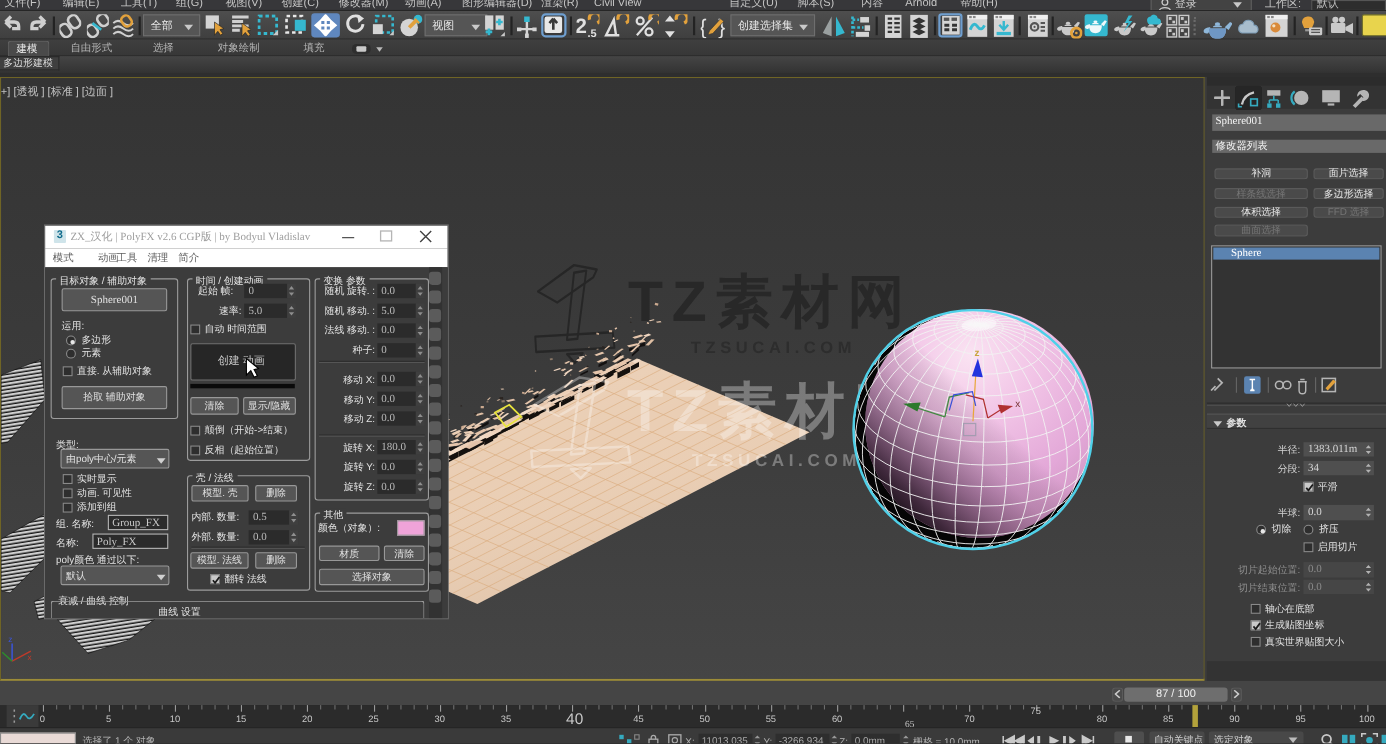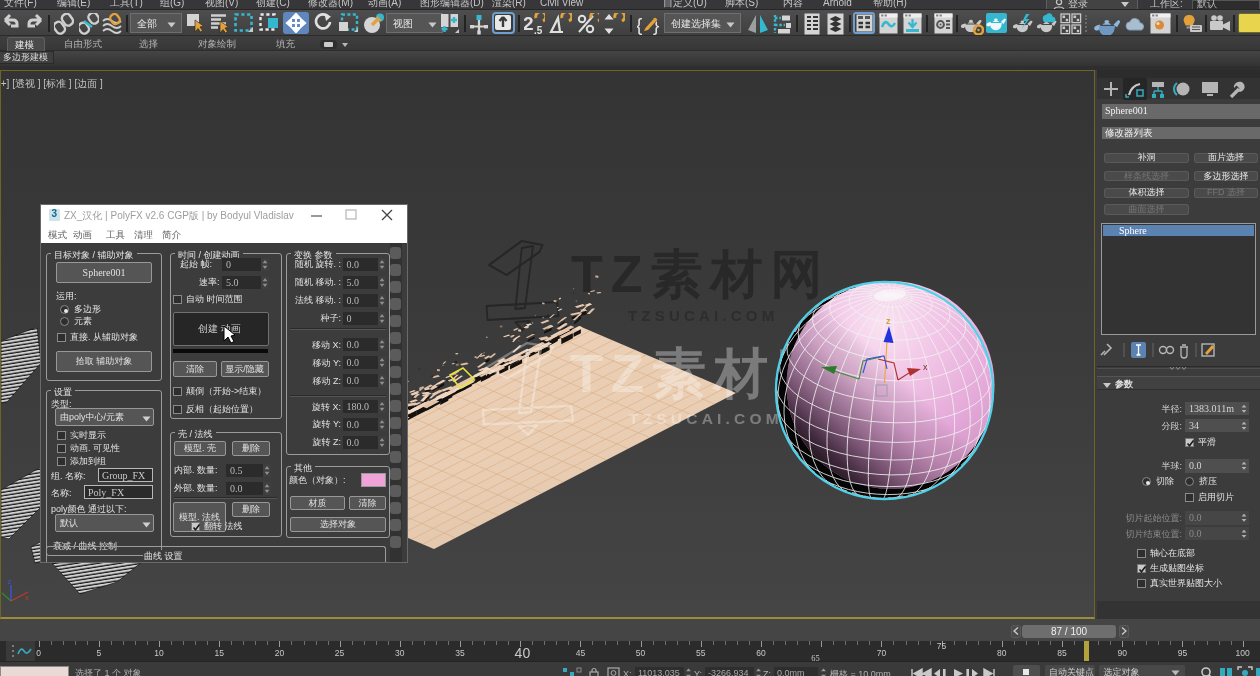--- a/index.html
+++ b/index.html
@@ -719,29 +719,29 @@
 <line x1="10" y1="600" x2="1" y2="592" stroke="#2d8c2d"></line>
 </g>
       </svg>
       <div class="t" style="left:-3px;top:7px;font-size:10px;color:#c2c2c2;">[+] [透视 ] [标准 ] [边面 ]</div>
     </div>
     <div style="left:41px;top:205px;width:366px;height:357px;box-shadow:0 0 0 1px #6a6a6a;overflow:hidden;background:#3c3c3c;">
       <div style="left:0px;top:0px;width:366px;height:21px;background:#ffffff;"></div>
       <div style="left:8px;top:4px;width:11px;height:12px;background:#cfe4ea;border-radius:1px;">
         <div style="left:2.5px;top:-1px;color:#0e6a8a;font-size:10px;font-weight:bold;">3</div>
       </div>
-      <div class="t" style="left:23px;top:5px;font-size:10px;color:#9d9d9d;">ZX_汉化 | PolyFX v2.6 CGP版 | by Bodyul Vladislav</div>
+      <div class="t" style="left:23px;top:5px;font-size:10px;color:#9d9d9d;font-family:Liberation Serif, serif;">ZX_汉化 | PolyFX v2.6 CGP版 | by Bodyul Vladislav</div>
       <svg width="110" height="21" style="left:256px;top:0;" viewBox="0 0 110 21">
         <path d="M14 11 h11" stroke="#555" stroke-width="1.2"></path>
         <rect x="49" y="5" width="10" height="9" fill="none" stroke="#b5b5b5" stroke-width="1.2"></rect>
         <path d="M85 5 l10 10 M95 5 l-10 10" stroke="#444" stroke-width="1.3"></path>
       </svg>
       <div style="left:0px;top:21px;width:366px;height:17px;background:#ffffff;"></div>
       <div class="t" style="left:7px;top:24px;font-size:9.5px;color:#606060;">模式</div>
-      <div class="t" style="left:32px;top:24px;font-size:9.5px;color:#606060;">动画</div>
+      <div class="t" style="left:48px;top:24px;font-size:9.5px;color:#606060;">动画</div>
       <div class="t" style="left:65px;top:24px;font-size:9.5px;color:#606060;">工具</div>
       <div class="t" style="left:93px;top:24px;font-size:9.5px;color:#606060;">清理</div>
       <div class="t" style="left:121px;top:24px;font-size:9.5px;color:#606060;">简介</div>
       <div style="left:0px;top:38px;width:366px;height:319px;background:#3c3c3c;"></div>
       <div style="left:350px;top:38px;width:16px;height:319px;background:#3c3c3c;"></div>
       <div style="left:349px;top:38px;width:12px;height:319px;background:#323232;overflow:hidden;">
         <div style="left:0px;top:4px;width:11px;height:12px;background:#5b5b5b;border-radius:3px;"></div>
         <div style="left:0px;top:21px;width:11px;height:12px;background:#5b5b5b;border-radius:3px;"></div>
         <div style="left:0px;top:38px;width:11px;height:12px;background:#5b5b5b;border-radius:3px;"></div>
         <div style="left:0px;top:55px;width:11px;height:12px;background:#5b5b5b;border-radius:3px;"></div>
@@ -770,24 +770,20 @@
       <div class="t" style="left:15px;top:86px;font-size:9px;">运用:</div>
       <div style="position:absolute;left:19px;top:100px;width:9px;height:9px;border-radius:50%;background:#2e2e2e;border:1px solid #8a8a8a;">
         <div style="position:absolute;left:2.5px;top:2.5px;width:4px;height:4px;border-radius:50%;background:#e8e8e8;"></div>
       </div>
       <div class="t" style="left:33px;top:99px;font-size:9px;">多边形</div>
       <div style="position:absolute;left:19px;top:112px;width:9px;height:9px;border-radius:50%;background:#2e2e2e;border:1px solid #8a8a8a;"></div>
       <div class="t" style="left:33px;top:111px;font-size:9px;">元素</div>
       <div style="position:absolute;left:16px;top:128px;width:9px;height:9px;background:#2e2e2e;border:1px solid #8a8a8a;"></div>
       <div class="t" style="left:29px;top:127px;font-size:9px;color:#e2e2e2;">直接. 从辅助对象</div>
       <div class="db" style="left:15px;top:146px;width:96px;height:21px;font-size:9px;">拾取 辅助对象</div>
-      <div style="left:5px;top:181px;width:116px;height:170px;">
-        <div class="grp" style="left:0;top:4px;width:116px;height:166px;"></div>
-        <div class="glab" style="left:5px;top:0;">设置</div>
-      </div>
       <div class="t" style="left:10px;top:194px;font-size:9px;">类型:</div>
       <div style="left:14px;top:203px;width:99px;height:18px;background:#555555;border:1px solid #989898;border-radius:2px;">
         <div class="t" style="left:4px;top:3px;font-size:9px;">由poly中心/元素</div>
         <svg width="9" height="8" style="left:86px;top:6px;" viewBox="0 0 9 8">
           <path d="M0.5 1.5 L4.5 6.5 L8.5 1.5 Z" fill="#d0d0d0"></path>
         </svg>
       </div>
       <div style="position:absolute;left:16px;top:226px;width:9px;height:9px;background:#2e2e2e;border:1px solid #8a8a8a;"></div>
       <div class="t" style="left:29px;top:225px;font-size:9px;color:#e2e2e2;">实时显示</div>
       <div style="position:absolute;left:16px;top:239px;width:9px;height:9px;background:#2e2e2e;border:1px solid #8a8a8a;"></div>
@@ -856,21 +852,21 @@
         </svg>
       </div>
       <div class="t" style="left:133px;top:278px;font-size:9px;">外部. 数量:</div>
       <div class="vbox" style="left:185px;top:276.5px;width:37px;height:13px;">0.0</div>
       <div class="spn" style="left:222px;top:276.5px;width:8px;height:13px;">
 <svg width="8" height="13" viewBox="0 0 8 13">
           <path d="M1.6 5.2 L4 2.08 L6.4 5.2 Z M1.6 7.8 L4 10.92 L6.4 7.8 Z" fill="#8e8e8e"></path>
         </svg>
       </div>
       <div style="left:133px;top:292px;width:103px;height:2px;border-top:1px solid #2a2a2a;border-bottom:1px solid #555;"></div>
-      <div class="db" style="left:132px;top:297px;width:53px;height:30px;font-size:9px;">模型. 法线</div>
+      <div class="db" style="left:132px;top:297px;width:53px;height:15px;font-size:9px;">模型. 法线</div>
       <div class="db" style="left:191px;top:297px;width:38px;height:15px;font-size:9px;">删除</div>
       <div style="position:absolute;left:150px;top:317px;width:9px;height:9px;background:#c9c9c9;border:1px solid #777;">
         <svg width="9" height="9" viewBox="0 0 9 9">
           <path d="M1.5 4.5 L3.5 6.8 L7.5 1.5" stroke="#1a1a1a" stroke-width="1.6" fill="none"></path>
         </svg>
       </div>
       <div class="t" style="left:163px;top:316px;font-size:9px;color:#e2e2e2;">翻转 法线</div>
       <div style="left:245px;top:44px;width:104px;height:206px;">
         <div class="grp" style="left:0;top:4px;width:104px;height:202px;"></div>
         <div class="glab" style="left:5px;top:0;">变换 参数</div>
@@ -1133,21 +1129,21 @@
         <div style="left:688.9px;top:0;width:1px;height:4px;background:#6e6e6e;"></div>
         <div style="left:700.9px;top:0;width:1px;height:4px;background:#6e6e6e;"></div>
         <div style="left:713.0px;top:0;width:1px;height:4px;background:#6e6e6e;"></div>
         <div style="left:725.0px;top:0;width:1px;height:6px;background:#9a9a9a;"></div>
         <div style="left:715.0px;top:7px;width:20px;text-align:center;color:#c9c9c9;font-size:8.5px;">60</div>
         <div style="left:737.0px;top:0;width:1px;height:4px;background:#6e6e6e;"></div>
         <div style="left:749.1px;top:0;width:1px;height:4px;background:#6e6e6e;"></div>
         <div style="left:761.1px;top:0;width:1px;height:4px;background:#6e6e6e;"></div>
         <div style="left:773.2px;top:0;width:1px;height:4px;background:#6e6e6e;"></div>
         <div style="left:785.2px;top:0;width:1px;height:6px;background:#9a9a9a;"></div>
-        <div style="left:775.2px;top:12px;width:20px;text-align:left;color:#c9c9c9;font-size:8.5px;font-family:Liberation Serif, serif;">65</div>
+        <div style="left:775.2px;top:12px;width:20px;text-align:right;color:#c9c9c9;font-size:8.5px;font-family:Liberation Serif, serif;">65</div>
         <div style="left:797.2px;top:0;width:1px;height:4px;background:#6e6e6e;"></div>
         <div style="left:809.3px;top:0;width:1px;height:4px;background:#6e6e6e;"></div>
         <div style="left:821.3px;top:0;width:1px;height:4px;background:#6e6e6e;"></div>
         <div style="left:833.4px;top:0;width:1px;height:4px;background:#6e6e6e;"></div>
         <div style="left:845.4px;top:0;width:1px;height:6px;background:#9a9a9a;"></div>
         <div style="left:835.4px;top:7px;width:20px;text-align:center;color:#c9c9c9;font-size:8.5px;">70</div>
         <div style="left:857.4px;top:0;width:1px;height:4px;background:#6e6e6e;"></div>
         <div style="left:869.5px;top:0;width:1px;height:4px;background:#6e6e6e;"></div>
         <div style="left:881.5px;top:0;width:1px;height:4px;background:#6e6e6e;"></div>
         <div style="left:893.6px;top:0;width:1px;height:4px;background:#6e6e6e;"></div>

